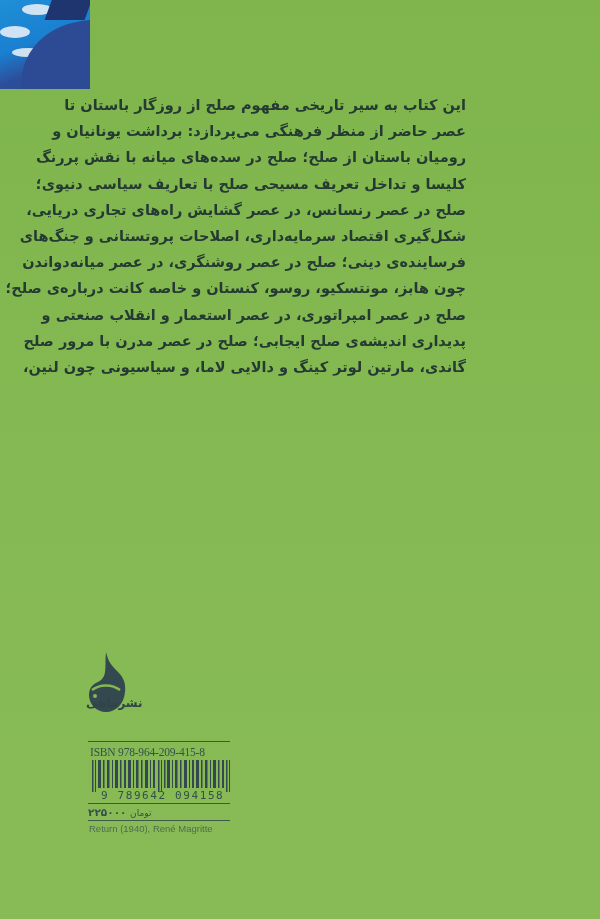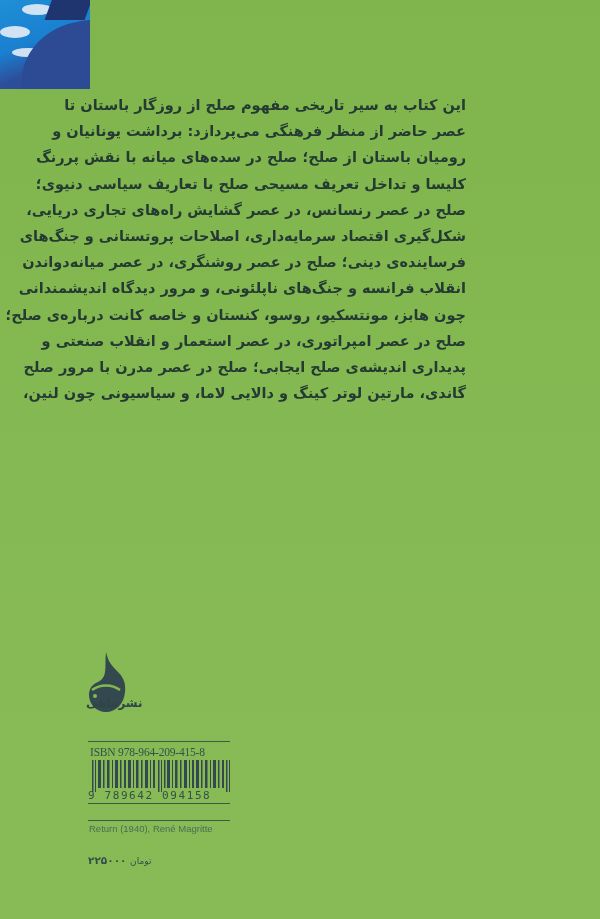--- a/index.html
+++ b/index.html
@@ -32,25 +32,25 @@
       position:absolute; left:86px; top:696px; font-size:12px; color:#2f4548;
       font-weight:bold; direction:rtl;
     }
     .rule { position:absolute; left:88px; width:142px; height:1px; background:#3a5a4a; }
     .isbn {
       position:absolute; left:90px; top:746px; font-family:"Liberation Serif", serif;
       font-size:11.5px; color:#33504a; letter-spacing:-.2px; white-space:nowrap;
     }
     .barcode { position:absolute; left:92px; top:760px; width:138px; height:32px; }
     .barcode-digits {
-      position:absolute; left:88px; top:789px; font-family:"DejaVu Sans Mono", monospace;
+      position:absolute; left:101px; top:789px; font-family:"DejaVu Sans Mono", monospace;
       font-size:11px; color:#33504a; letter-spacing:1.6px; white-space:nowrap;
     }
     .price {
-      position:absolute; left:88px; top:854px; font-size:10.5px; color:#33504a;
+      position:absolute; left:88px; top:806px; font-size:10.5px; color:#33504a;
       font-weight:bold; white-space:nowrap;text-align:right;
     }
     .price .unit { font-size:9px; font-weight:normal; margin-right:3px; }
     .caption {
       position:absolute; left:89px; top:823px; font-family:"Liberation Sans", sans-serif;
       font-size:9.5px; color:#4e6c55; white-space:nowrap;
     }
   </style>
 </head>
 <body>
@@ -64,21 +64,20 @@
 </div>
 
 <div class="blurb">
   <div class="line">این کتاب به سیر تاریخی مفهوم صلح از روزگار باستان تا</div>
   <div class="line">عصر حاضر از منظر فرهنگی می‌پردازد: برداشت یونانیان و</div>
   <div class="line">رومیان باستان از صلح؛ صلح در سده‌های میانه با نقش پررنگ</div>
   <div class="line">کلیسا و تداخل تعریف مسیحی صلح با تعاریف سیاسی دنیوی؛</div>
   <div class="line">صلح در عصر رنسانس، در عصر گشایش راه‌های تجاری دریایی،</div>
   <div class="line">شکل‌گیری اقتصاد سرمایه‌داری، اصلاحات پروتستانی و جنگ‌های</div>
   <div class="line">فرساینده‌ی دینی؛ صلح در عصر روشنگری، در عصر میانه‌دواندن</div>
-  <div class="line">انقلاب فرانسه و جنگ‌های ناپلئونی، و مرور دیدگاه اندیشمندانی</div>
   <div class="line">چون هابز، مونتسکیو، روسو، کنستان و خاصه کانت درباره‌ی صلح؛</div>
   <div class="line">صلح در عصر امپراتوری، در عصر استعمار و انقلاب صنعتی و</div>
   <div class="line">پدیداری اندیشه‌ی صلح ایجابی؛ صلح در عصر مدرن با مرور صلح</div>
   <div class="line">گاندی، مارتین لوتر کینگ و دالایی لاما، و سیاسیونی چون لنین،</div>
 </div>
 
 <svg class="logo" viewBox="0 0 42 62">
   <path d="M20 0 C22 8 24 12 30 18 C38 25 40 32 39 40 C38 52 30 60 20 60 C10 60 3 52 3 43 C3 37 6 33 10 31 C14 29 18 27 19 20 C20 14 19 8 20 0 Z" fill="#34484f"></path>
   <path d="M6 38 C14 32 26 32 34 38" stroke="#84b851" stroke-width="2.5" fill="none"></path>
   <circle cx="9" cy="44" r="2" fill="#84b851"></circle>

